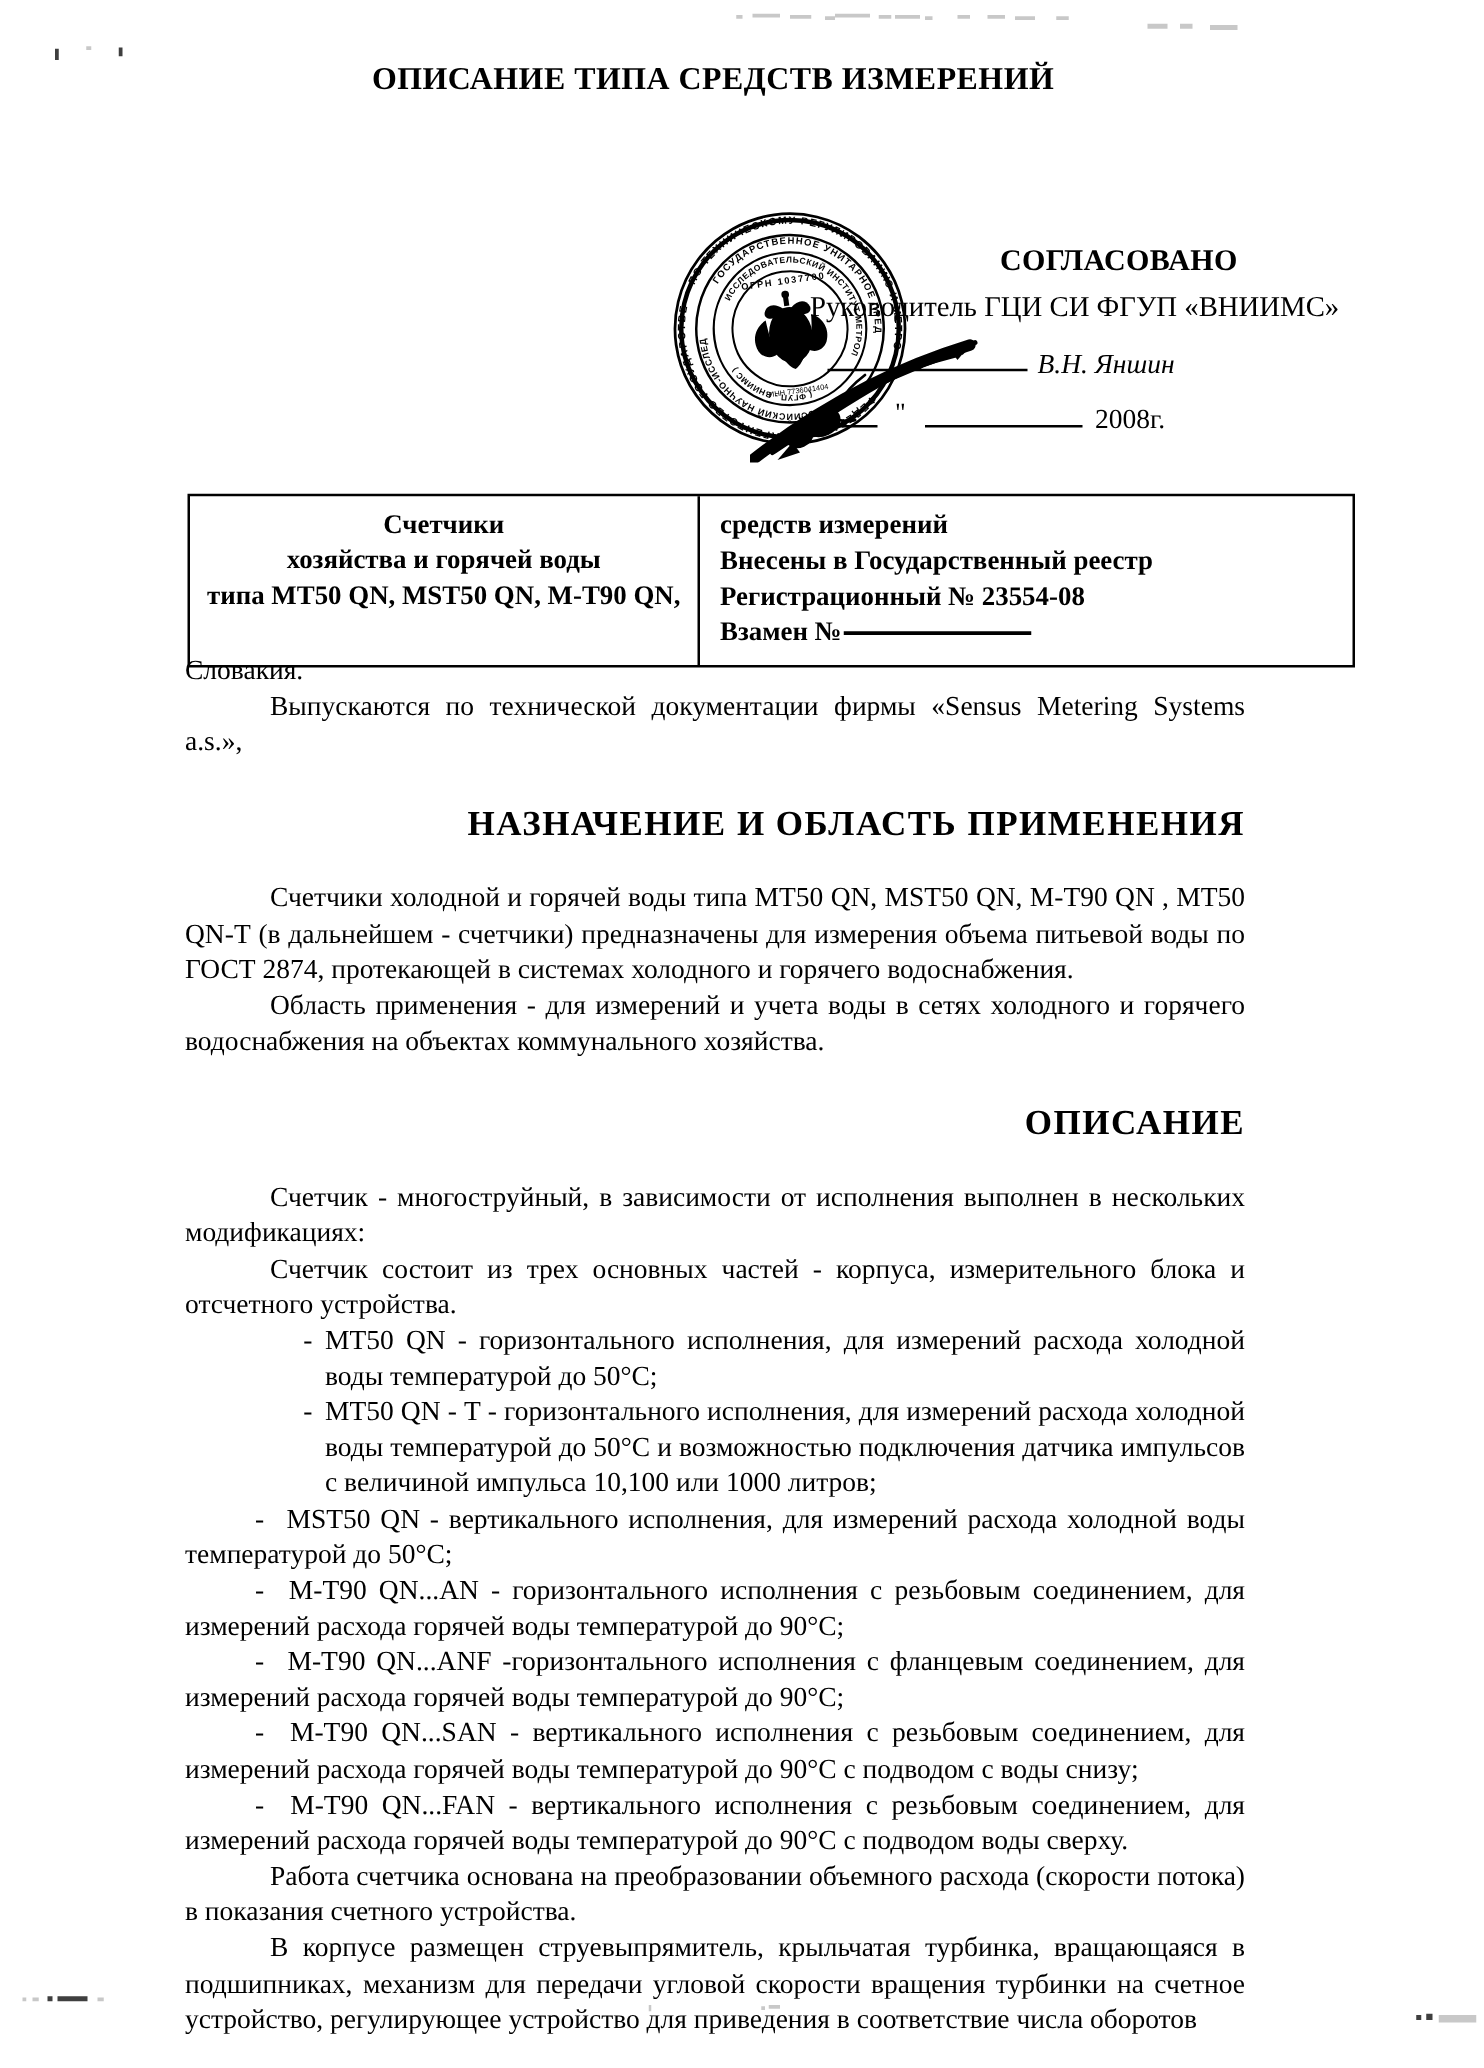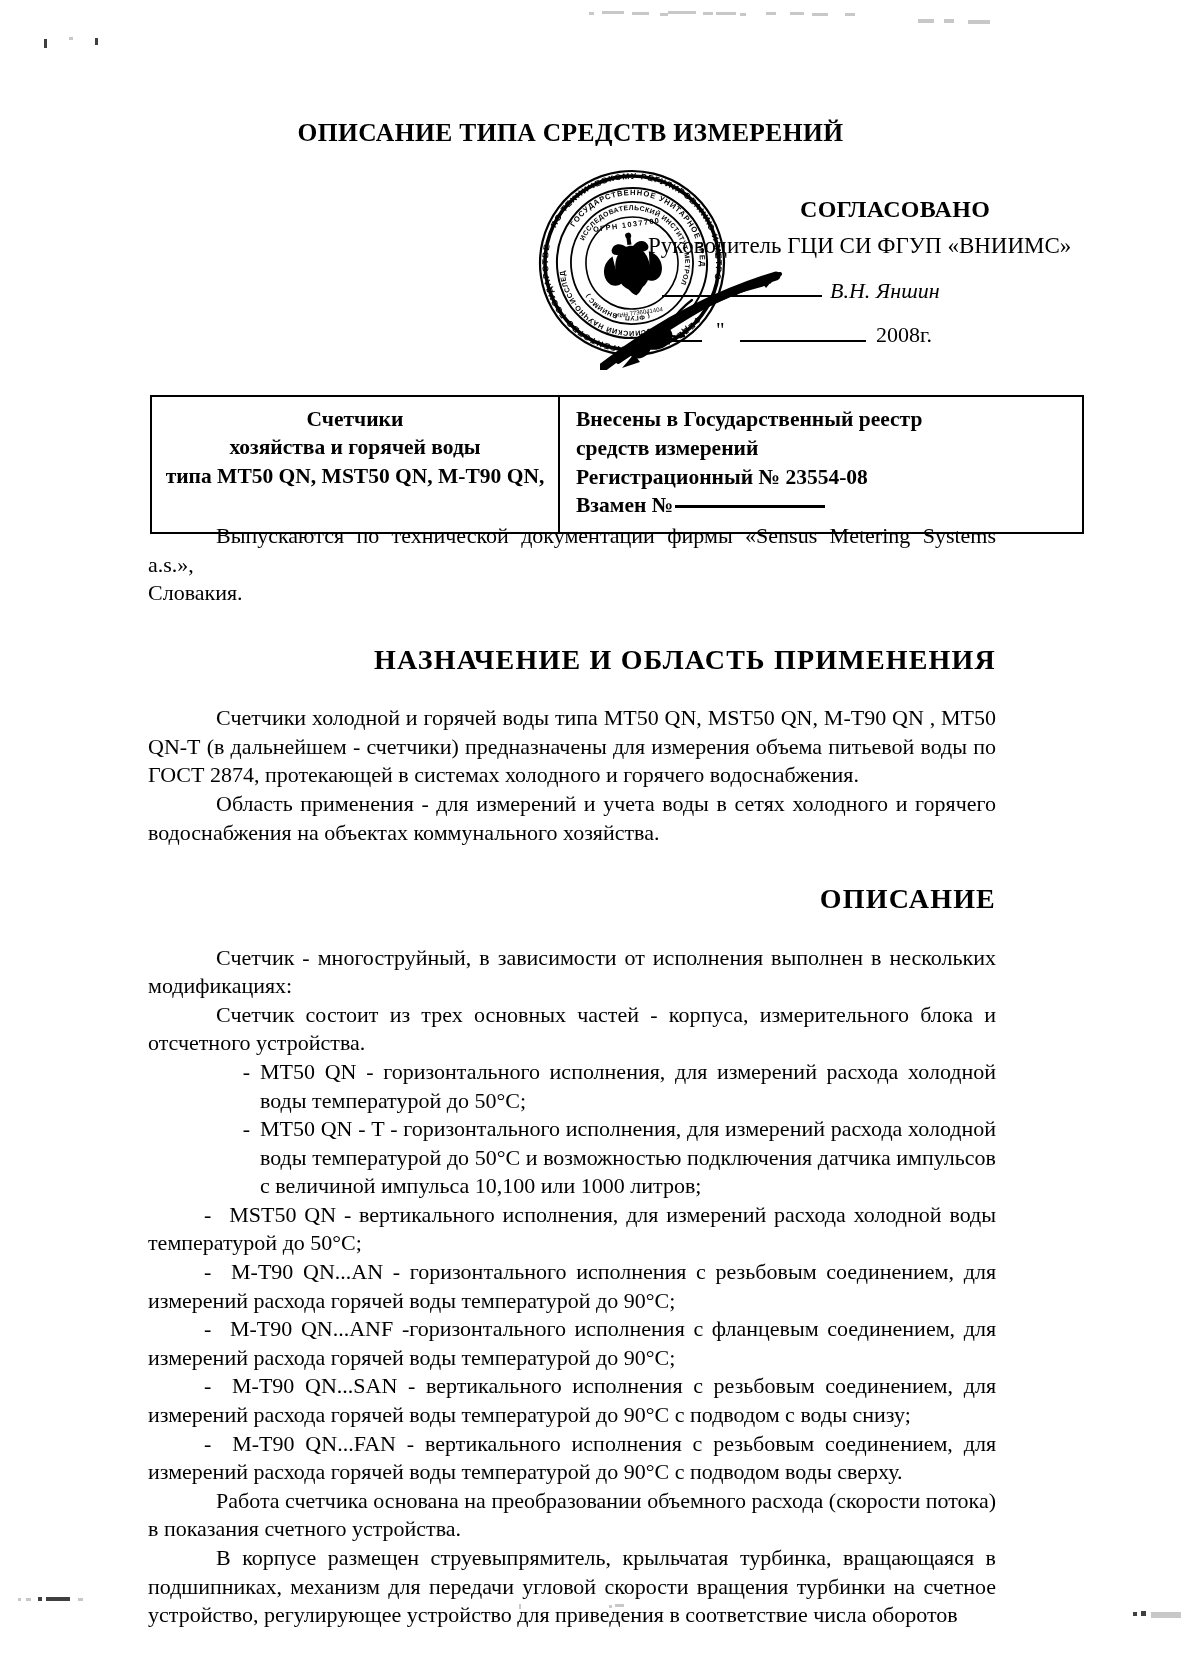--- a/index.html
+++ b/index.html
@@ -32,21 +32,21 @@
     left: 148px;
     top: 0;
     width: 845px;
   }
 
   h1.doc-title {
     font-size: 25.5px;
     font-weight: bold;
     text-align: center;
     margin: 0;
-    padding-top: 118px;
+    padding-top: 48px;
     letter-spacing: .4px;
   }
 
   
   .approval-block {
     position: absolute;
     left: 648px;
     top: 196px;
     width: 360px;
     text-align: left;
@@ -346,33 +346,33 @@
     </div>
   </div>
 
   <div class="reg-table">
     <div class="reg-cell-left">
       <div>Счетчики</div>
       <div>хозяйства и горячей воды</div>
       <div>типа МТ50 QN, MST50 QN, М-Т90 QN,</div>
     </div>
     <div class="reg-cell-right">
+      <div>средств измерений</div>
       <div>Внесены в Государственный  реестр</div>
-      <div>средств измерений</div>
       <div>Регистрационный № 23554-08</div>
       <div>
         <span>Взамен №</span><span class="vzamen-line"></span>
       </div>
     </div>
   </div>
 
   <div class="body">
 
+    <p class="para noindent">Словакия.</p>
     <p class="para">Выпускаются по технической документации фирмы «Sensus Metering Systems a.s.»,</p>
-    <p class="para noindent">Словакия.</p>
 
     <div class="gap-lg"></div>
     <h2 class="section">НАЗНАЧЕНИЕ  И  ОБЛАСТЬ  ПРИМЕНЕНИЯ</h2>
     <div class="gap-md"></div>
 
     <p class="para">Счетчики холодной и горячей воды типа МТ50 QN, MST50 QN, М-Т90 QN , МТ50 QN-Т (в дальнейшем - счетчики) предназначены для измерения объема питьевой воды по ГОСТ 2874, протекающей в системах холодного и горячего водоснабжения.</p>
     <p class="para">Область применения - для измерений и  учета воды в сетях холодного и горячего водоснабжения на объектах коммунального хозяйства.</p>
 
     <div class="gap-lg"></div>
     <h2 class="section">ОПИСАНИЕ</h2>

